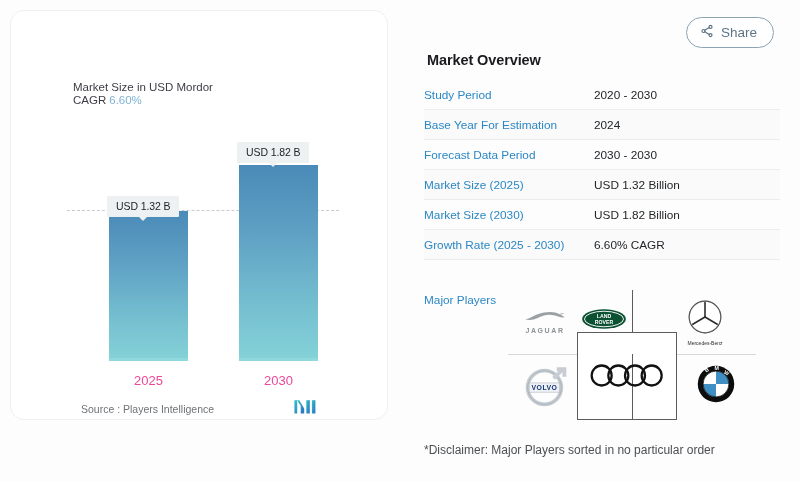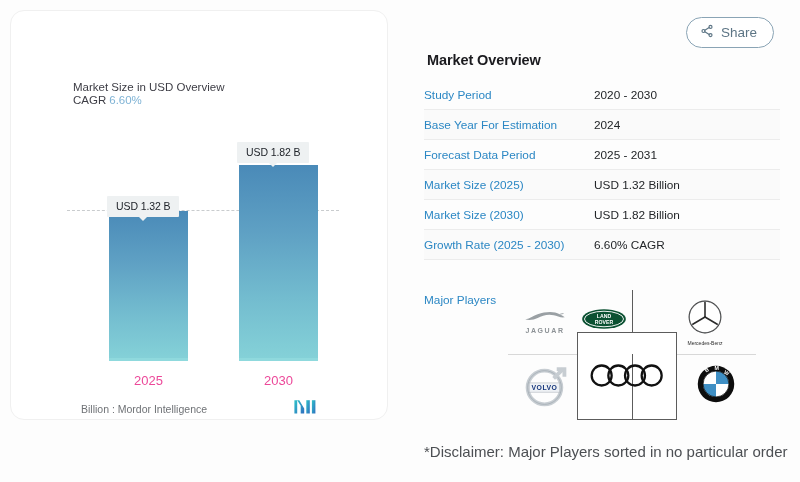--- a/index.html
+++ b/index.html
@@ -260,33 +260,33 @@
     height: 88px;
     border: 1px solid #5c5c5c;
     box-sizing: border-box;
     background: #ffffff;
   }
 
   .disclaimer {
     position: absolute;
     left: 424px;
     top: 443px;
-    font-size: 15px;
+    font-size: 12px;
     color: #4c4f53;
     white-space: nowrap;
   }
 </style>
 </head>
 <body>
 
 <div class="page">
 
   <div class="chart-card">
 
-    <div class="chart-subtitle">Market Size in USD Overview</div>
+    <div class="chart-subtitle">Market Size in USD Mordor</div>
     <div class="cagr-row">
       <span>CAGR</span><span class="cagr-value">6.60%</span>
     </div>
 
     <div class="plot">
 
       <div class="dashline"></div>
 
       <div class="bar bar-2025"></div>
       <div class="bar-cap cap-2025"></div>
@@ -294,21 +294,21 @@
       <div class="bar bar-2030"></div>
       <div class="bar-cap cap-2030"></div>
 
       <div class="callout callout-2025">USD 1.32 B</div>
       <div class="callout callout-2030">USD 1.82 B</div>
 
       <div class="xlabel xlabel-2025">2025</div>
       <div class="xlabel xlabel-2030">2030</div>
     </div>
 
-    <div class="source">Billion :  Mordor Intelligence</div>
+    <div class="source">Source :  Players Intelligence</div>
 
     <div class="mi-logo">
       <svg viewBox="0 0 40 24" width="28" height="17">
         <defs>
           <linearGradient id="mig" x1="0" y1="0" x2="1" y2="1">
             <stop offset="0%" stop-color="#2fc2c9"></stop>
             <stop offset="100%" stop-color="#2f6fc0"></stop>
           </linearGradient>
         </defs>
         <path d="M2 22 L2 3 L9 3 L16 15 L16 22 L11 22 L11 11 L6 3 L6 22 Z" fill="url(#mig)"></path>
@@ -337,21 +337,21 @@
     <div class="trow">
       <div class="tkey">Study Period</div>
       <div class="tval">2020 - 2030</div>
     </div>
     <div class="trow alt">
       <div class="tkey">Base Year For Estimation</div>
       <div class="tval">2024</div>
     </div>
     <div class="trow">
       <div class="tkey">Forecast Data Period</div>
-      <div class="tval">2025 - 2031</div>
+      <div class="tval">2030 - 2030</div>
     </div>
     <div class="trow alt">
       <div class="tkey">Market Size (2025)</div>
       <div class="tval">USD 1.32 Billion</div>
     </div>
     <div class="trow">
       <div class="tkey">Market Size (2030)</div>
       <div class="tval">USD 1.82 Billion</div>
     </div>
     <div class="trow alt">

